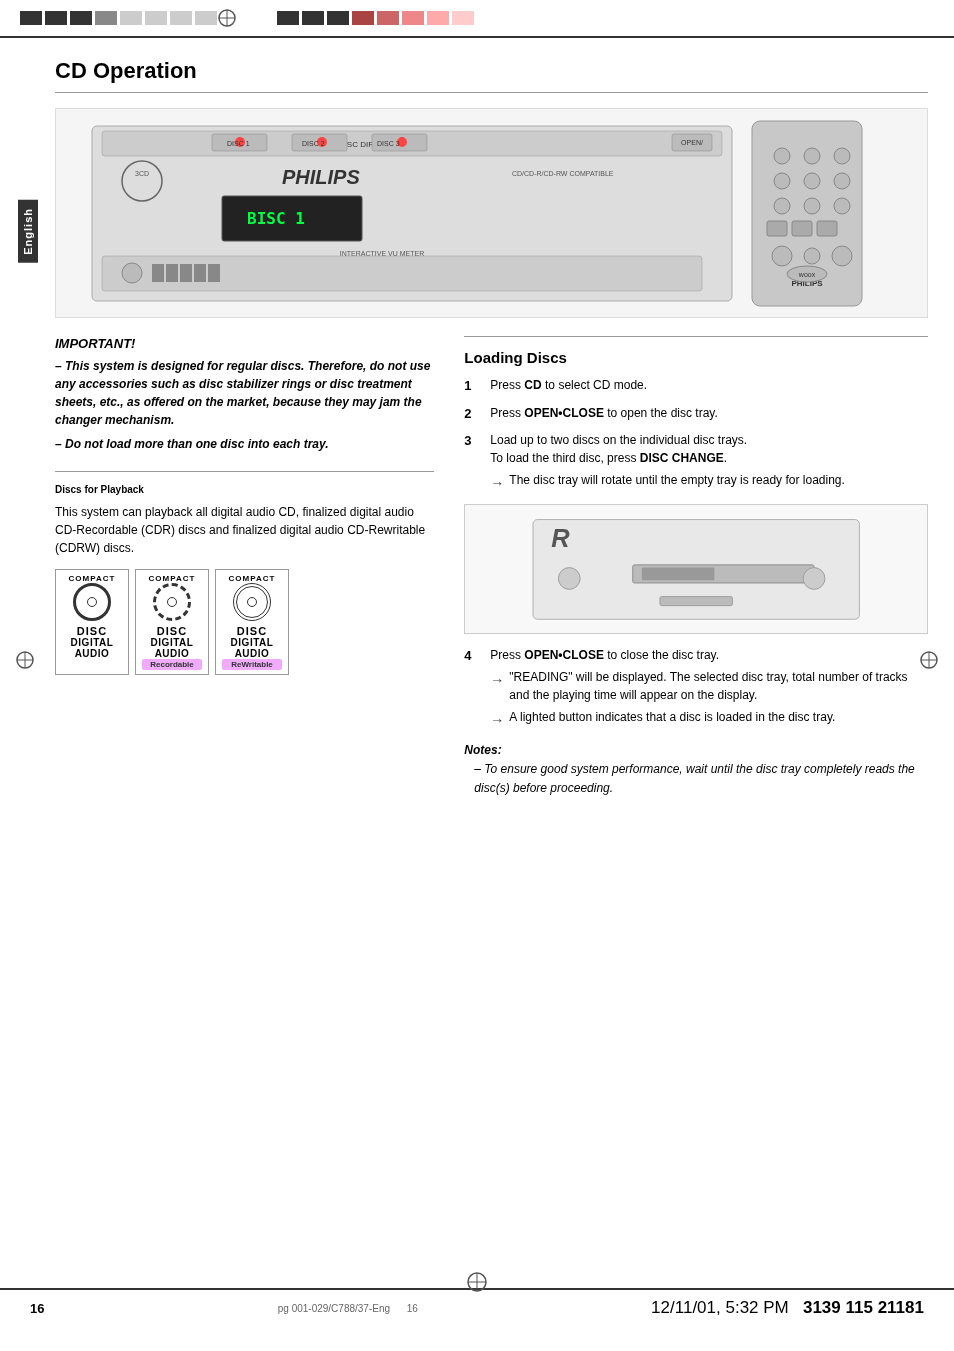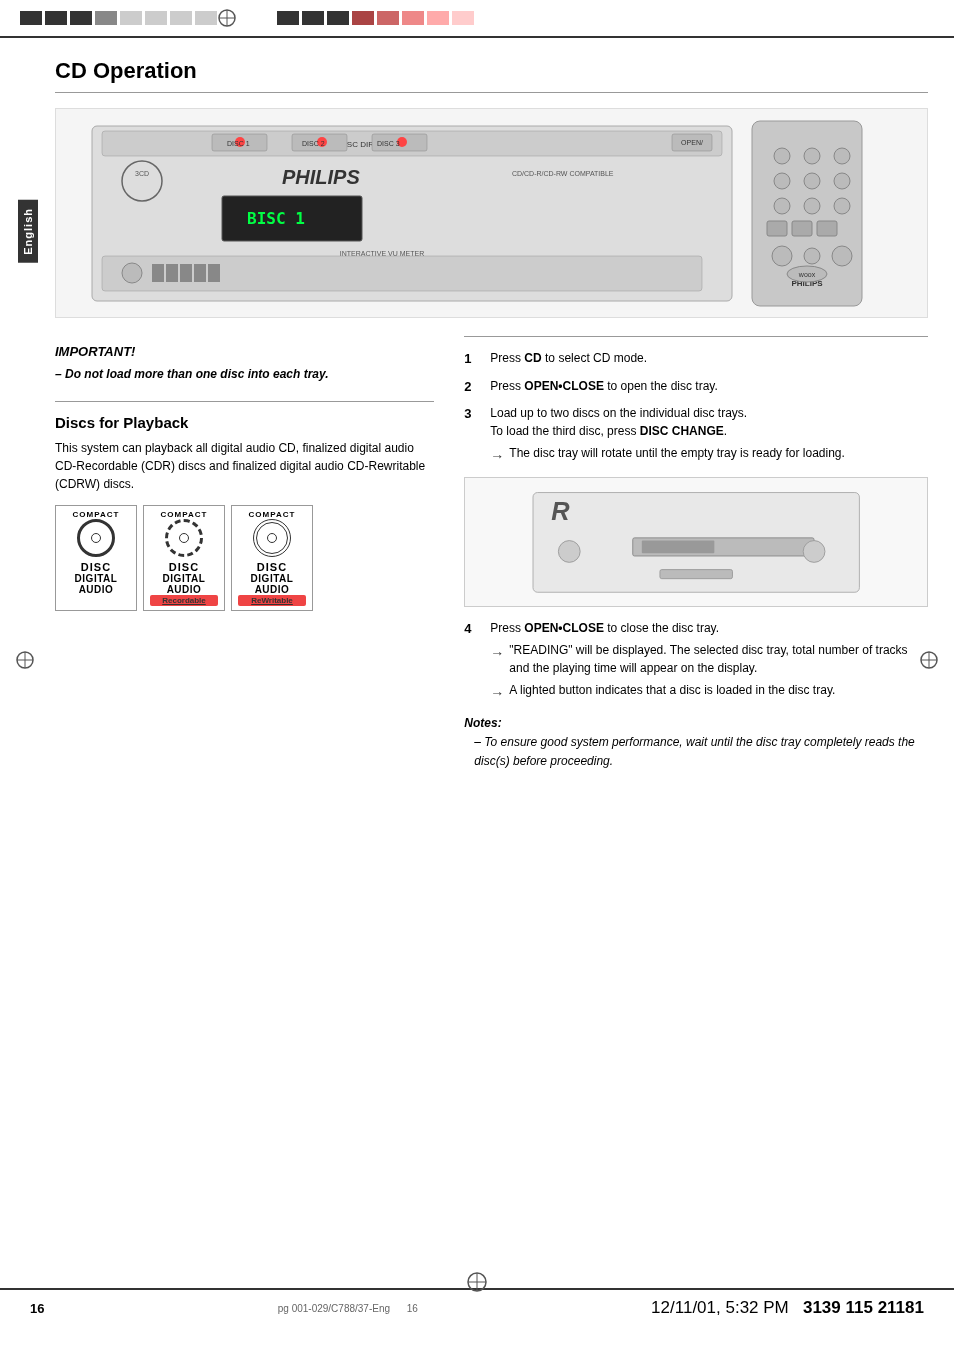--- a/index.html
+++ b/index.html
@@ -82,21 +82,20 @@
       overflow: hidden;
     }
 
     
     .two-col {
       display: flex;
       gap: 30px;
     }
     .col-left {
       width: 45%;
-      margin-top: 8px;
     }
     .col-right {
       width: 55%;
     }
 
     
     .important-section {
       margin-bottom: 18px;
     }
     .important-title {
@@ -117,41 +116,41 @@
       font-weight: bold;
     }
 
     
     .discs-section {
       border-top: 1px solid #999;
       padding-top: 12px;
       margin-bottom: 15px;
     }
     .section-title {
-      font-size: 15px;
+      font-size: 10px;
       font-weight: bold;
       margin-bottom: 8px;
     }
     .section-text {
       font-size: 12px;
       line-height: 1.5;
       margin-bottom: 12px;
     }
 
     
     .disc-icons-row {
       display: flex;
       gap: 6px;
       margin-top: 8px;
     }
     .disc-icon-box {
       border: 1px solid #999;
       padding: 4px 6px;
       text-align: center;
-      width: 82px;
+      width: 74px;
     }
     .disc-icon-circle {
       width: 38px;
       height: 38px;
       border: 3px solid #333;
       border-radius: 50%;
       margin: 0 auto 4px;
       display: flex;
       align-items: center;
       justify-content: center;
@@ -172,24 +171,23 @@
     }
     .disc-label-bottom {
       font-size: 10px;
       font-weight: bold;
       letter-spacing: 0.5px;
     }
     .disc-label-colored {
       font-size: 8px;
       font-weight: bold;
       color: #333;
-      background: #ef4444;
+      background: #f0abfc;
       padding: 1px 3px;
       border-radius: 2px;
-      text-decoration: underline;
     }
 
     
     .loading-section {
       border-top: 1px solid #999;
       padding-top: 12px;
     }
     .loading-title {
       font-size: 15px;
       font-weight: bold;
@@ -396,20 +394,21 @@
     </svg>
   </div>
 
   <div class="two-col">
 
     <div class="col-left">
 
       <div class="important-section">
         <p class="important-title">IMPORTANT!</p>
         <div class="important-text">
+          <p><em>–&nbsp;</em><em>This system is designed for regular discs. Therefore, do not use any accessories such as disc stabilizer rings or disc treatment sheets, etc., as offered on the market, because they may jam the changer mechanism.</em></p>
           <p><em>–&nbsp;Do not load more than one disc into each tray.</em></p>
         </div>
       </div>
 
       <div class="discs-section">
         <h2 class="section-title">Discs for Playback</h2>
         <p class="section-text">This system can playback all digital audio CD, finalized digital audio CD-Recordable (CDR) discs and finalized digital audio CD-Rewritable (CDRW) discs.</p>
 
         <div class="disc-icons-row">
 
@@ -441,20 +440,21 @@
             <div class="disc-label-bottom">DIGITAL AUDIO</div>
             <div class="disc-label-colored">ReWritable</div>
           </div>
         </div>
       </div>
     </div>
 
     <div class="col-right">
 
       <div class="loading-section">
+        <h2 class="loading-title">Loading Discs</h2>
 
         <ol class="steps-list">
 
           <li class="step-item">
             <span class="step-num">1</span>
             <div class="step-content">
               Press <strong>CD</strong> to select CD mode.
             </div>
           </li>
 

